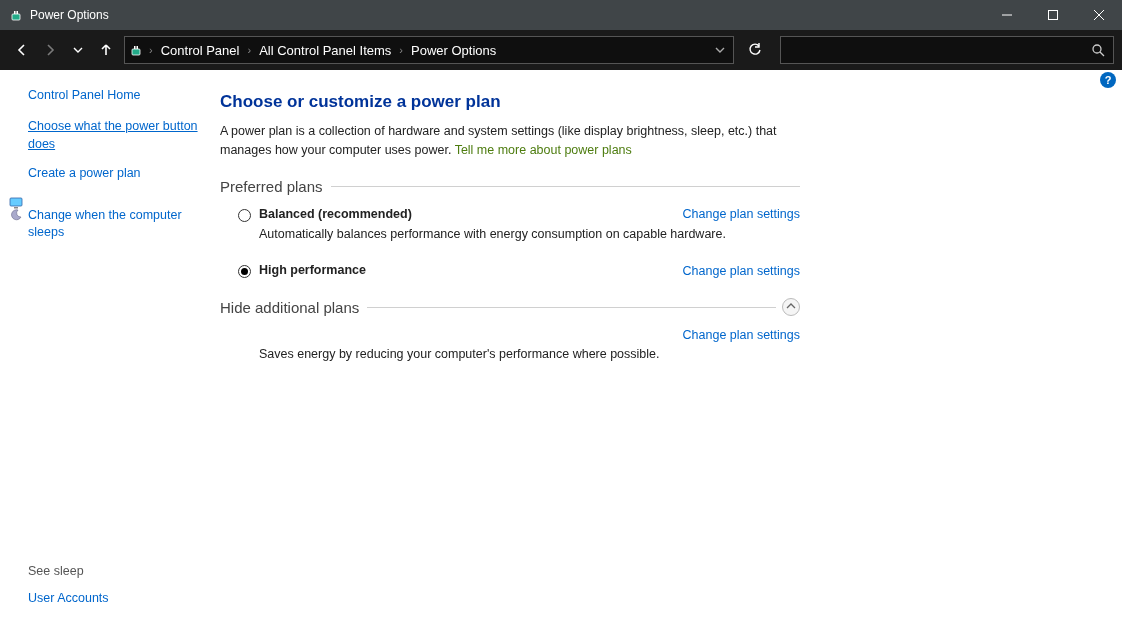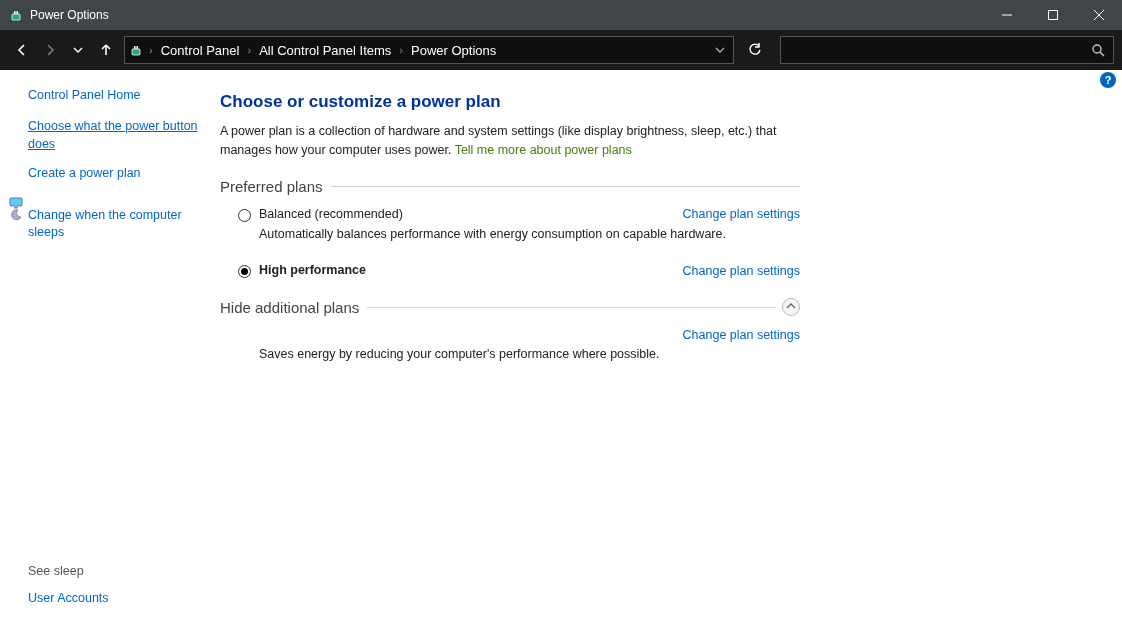--- a/index.html
+++ b/index.html
@@ -44,21 +44,21 @@
 
   .group { margin-bottom:18px; }
   .group-label { color:#444; font-size:15px; display:flex; align-items:center; margin-bottom:12px;justify-content:space-between; }
   .group-label .text { padding-right:8px; }
   .group-label .line { flex:1; height:1px; background:#d0d0d0; }
   .group-label .toggle { width:18px; height:18px; border:1px solid #bbb; border-radius:50%; display:flex; align-items:center; justify-content:center; margin-left:6px; background:#f5f5f5; }
 
   .plan { padding-left:18px; margin-bottom:20px; }
   .radio { width:13px; height:13px; border:1px solid #333; border-radius:50%; margin-right:8px; margin-top:2px; display:flex; align-items:center; justify-content:center; flex-shrink:0; }
   .radio .dot { width:7px; height:7px; border-radius:50%; background:#000; }
-  .plan-title { font-weight:400; }
+  .plan-title { font-weight:700; }
   .plan-desc { margin-left:21px; margin-top:4px; color:#222; line-height:1.4; }
   .change-link { margin-left:auto; color:#0066cc; cursor:pointer; }
 
   .plan-head { display:flex; align-items:center; }
   .plan-head .left { display:flex; align-items:flex-start; flex:1; }
 </style>
 </head>
 <body>
 
 <div class="titlebar">

